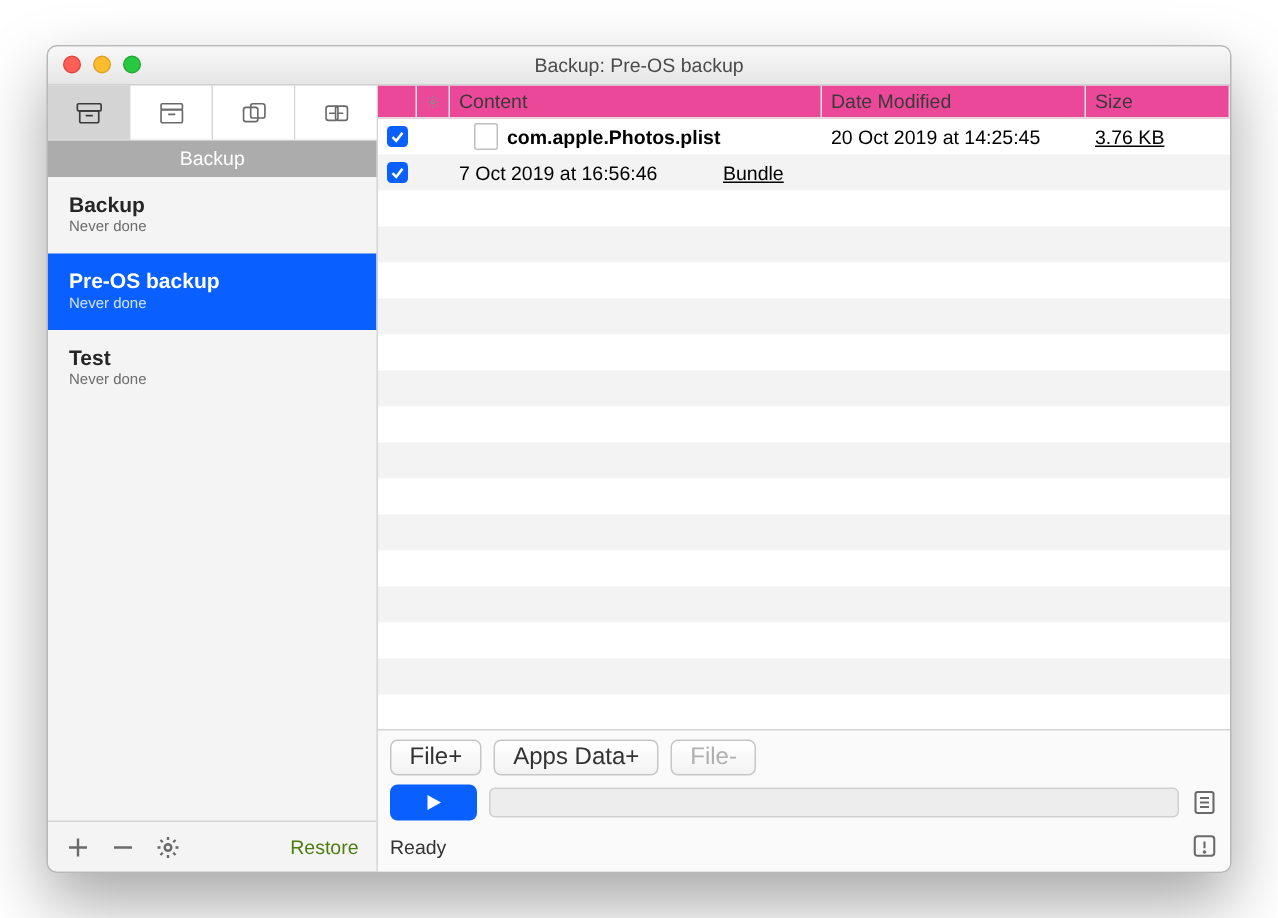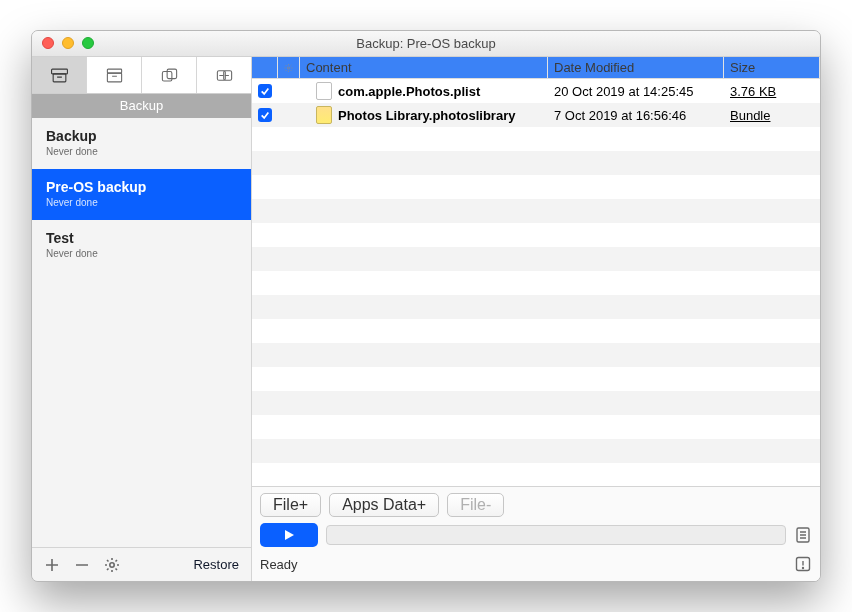--- a/index.html
+++ b/index.html
@@ -26,24 +26,24 @@
   .item{padding:10px 14px 12px; cursor:pointer;}
   .item .nm{font-weight:700; font-size:14px;}
   .item .sub{font-size:10px; opacity:0.82; margin-top:2px;}
   .item.sel{ background:#0a60ff; color:#fff;}
   .item:not(.sel) .nm{color:#262626;}
   .item:not(.sel) .sub{color:#4d4d4d;}
   .bbar{ height:34px; border-top:1px solid #d4d4d4; display:flex; align-items:center; padding:0 6px; gap:2px;}
   .bbar .sp{flex:1;}
   .ib{ width:28px; height:26px; border:none; background:transparent; display:flex; align-items:center; justify-content:center; cursor:pointer; color:#5a5a5a;}
   .ib svg{width:16px;height:16px;stroke:#6a6a6a;fill:none;stroke-width:1.6;}
-  .restore{ color:#0f172a; font-size:13px; padding:0 6px; cursor:default;}
+  .restore{ color:#4d7c0f; font-size:13px; padding:0 6px; cursor:default;}
   
   .main{ flex:1; display:flex; flex-direction:column; min-width:0; background:#fff;}
-  .headrow{ height:22px; background:#3b82f6; border-bottom:1px solid #dcdcdc; display:flex; align-items:center; color:#3a3a3a; font-size:12px;}
+  .headrow{ height:22px; background:#ec4899; border-bottom:1px solid #dcdcdc; display:flex; align-items:center; color:#3a3a3a; font-size:12px;}
   .headrow .hcell{ border-right:1px solid #e2e2e2; height:100%; display:flex; align-items:center; padding:0 6px;}
   .colchk{width:26px; justify-content:center;}
   .colgear{width:22px; justify-content:center;}
   .colname{flex:1;}
   .coldate{width:176px;}
   .colsize{width:96px; border-right:none;}
   .rows{flex:1; overflow:auto; position:relative;}
   .row{ height:24px; display:flex; align-items:center;text-align:center;}
   .row:nth-child(odd){background:#fff;}
   .row:nth-child(even){background:#f3f3f3;}
@@ -185,24 +185,20 @@
           </div>
           <div class="row">
             <div class="c cchk">
               <div class="chk">
                 <svg viewBox="0 0 12 12">
                   <polyline points="2,6.5 5,9.5 10,3"></polyline>
                 </svg>
               </div>
             </div>
             <div class="c cgear"></div>
-            <div class="c cname">
-              <div class="ficon pkg"></div>
-              <span>Photos Library.photoslibrary</span>
-            </div>
             <div class="c cdate">7 Oct 2019 at 16:56:46</div>
             <div class="c csize">Bundle</div>
           </div>
           <div class="row empty"></div>
           <div class="row empty"></div>
           <div class="row empty"></div>
           <div class="row empty"></div>
           <div class="row empty"></div>
           <div class="row empty"></div>
           <div class="row empty"></div>

